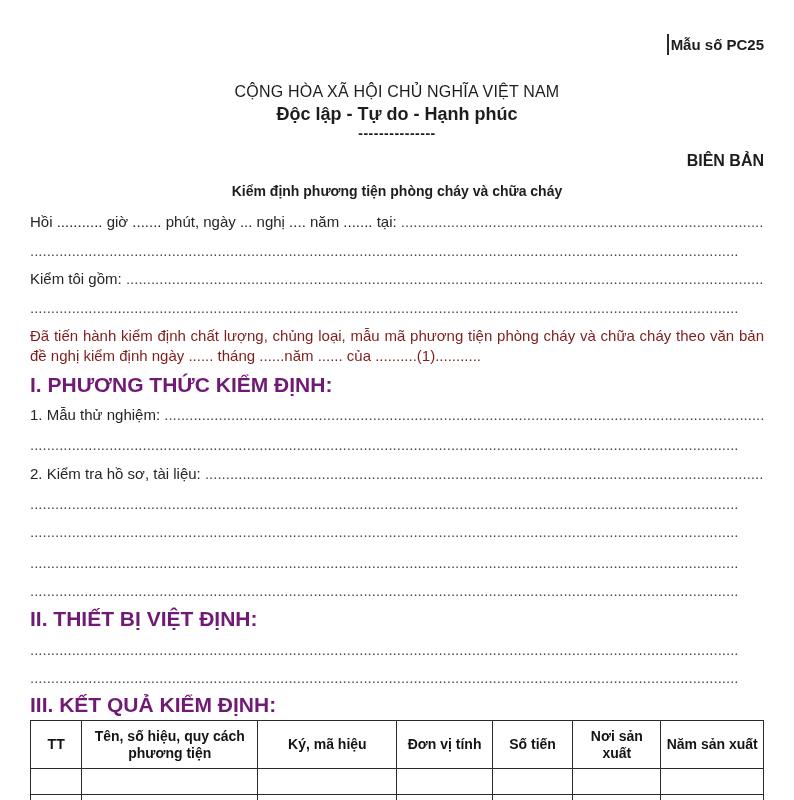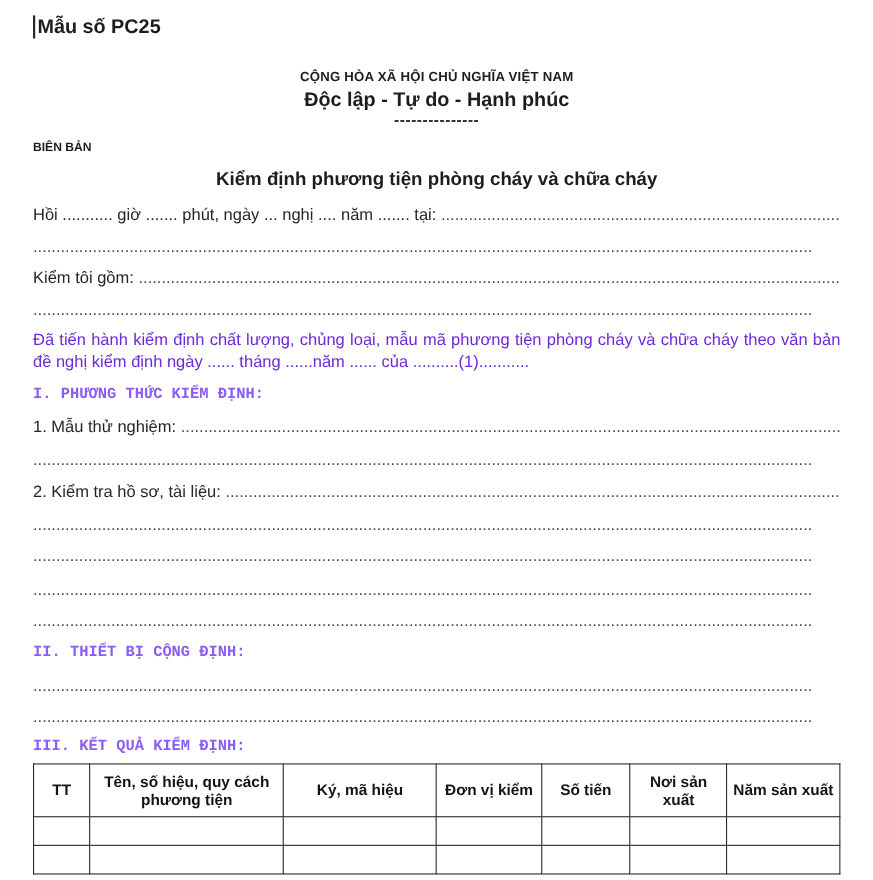--- a/index.html
+++ b/index.html
@@ -7,38 +7,38 @@
   .page {
     position:relative;
     width:794px; height:800px;
     background:#ffffff;
     font-family:"Liberation Sans","DejaVu Sans",sans-serif;
     color:#1d1d1d;
     overflow:hidden;
     padding:12px 30px 0 30px;
   }
   .form-number-row {
-    display:flex; align-items:center;
-    font-weight:bold; font-size:18px; height:24px;
+    display:flex; justify-content:flex-end; align-items:center;
+    font-weight:bold; font-size:15px; height:24px;margin-top:20px;
   }
   .cursor { display:inline-block; width:2px; height:21px; background:#2a2a2a; margin-right:2px; }
   .center-block { text-align:center; margin-top:2px; }
-  .national-title { font-size:12px; font-weight:bold; letter-spacing:.2px;margin-top:27px; }
+  .national-title { font-size:16px; font-weight:normal; letter-spacing:.2px;margin-top:27px; }
   .motto { font-size:18px; font-weight:bold; margin-top:3px; }
   .divider { font-weight:bold; font-size:14px; margin-top:0; letter-spacing:.5px; }
-  .doc-title { font-size:11px; font-weight:bold; margin-top:11px; text-align:left; }
-  .doc-subtitle { font-size:17px; font-weight:bold; margin-top:13px; text-align:center; }
+  .doc-title { font-size:16px; font-weight:bold; margin-top:11px; text-align:right; }
+  .doc-subtitle { font-size:14px; font-weight:bold; margin-top:13px; text-align:center; }
   .line {
     white-space:nowrap; overflow:hidden;
     font-size:15px; line-height:19px; color:#262626;
   }
   .line .fill, .dotted { color:#4a4a4a; }
   .dotted { white-space:nowrap; overflow:hidden; font-size:15px; line-height:19px; }
-  .para { font-size:15px; line-height:20px; text-align:justify; color:#6d28d9; }
-  .heading { font-size:14px; font-weight:bold; color:#8b5cf6; line-height:20px;font-family:Liberation Mono, monospace; }
+  .para { font-size:15px; line-height:20px; text-align:justify; color:#7f1d1d; }
+  .heading { font-size:21px; font-weight:bold; color:#701a75; line-height:20px; }
   .mt13 { margin-top:13px; } .mt11 { margin-top:11px; } .mt10 { margin-top:10px; }
   .mt9 { margin-top:9px; } .mt8 { margin-top:8px; } .mt12 { margin-top:12px; }
   table.results {
     width:100%; border-collapse:collapse; margin-top:5px;
     table-layout:fixed;
   }
   table.results th, table.results td { border:1.5px solid #2b2b2b; }
   table.results th {
     font-size:14px; font-weight:bold; text-align:center;
     padding:3px 2px; line-height:17px; height:48px; vertical-align:middle;
@@ -91,21 +91,21 @@
     <span>2. Kiểm tra hồ sơ, tài liệu: </span><span class="fill">..........................................................................................................................................................................</span>
   </div>
 
   <div class="dotted mt11">..........................................................................................................................................................................</div>
   <div class="dotted mt9">..........................................................................................................................................................................</div>
 
 
   <div class="dotted mt12">..........................................................................................................................................................................</div>
   <div class="dotted mt9">..........................................................................................................................................................................</div>
 
-  <div class="heading mt9">II. THIẾT BỊ CỘNG ĐỊNH:</div>
+  <div class="heading mt9">II. THIẾT BỊ VIỆT ĐỊNH:</div>
 
   <div class="dotted mt11">..........................................................................................................................................................................</div>
   <div class="dotted mt9">..........................................................................................................................................................................</div>
 
   <div class="heading mt8">III. KẾT QUẢ KIỂM ĐỊNH:</div>
 
   <table class="results">
     <colgroup>
       <col style="width:7%">
         <col style="width:24%">
@@ -113,21 +113,21 @@
         <col style="width:13%">
         <col style="width:11%">
         <col style="width:12%">
         <col style="width:14%">
     </colgroup>
     <thead>
       <tr>
         <th>TT</th>
         <th>Tên, số hiệu, quy cách phương tiện</th>
         <th>Ký, mã hiệu</th>
-        <th>Đơn vị kiểm</th>
+        <th>Đơn vị tính</th>
         <th>Số tiến</th>
         <th>Nơi sản xuất</th>
         <th>Năm sản xuất</th>
       </tr>
     </thead>
     <tbody>
         <tr>
           <td></td>
           <td></td>
           <td></td>

